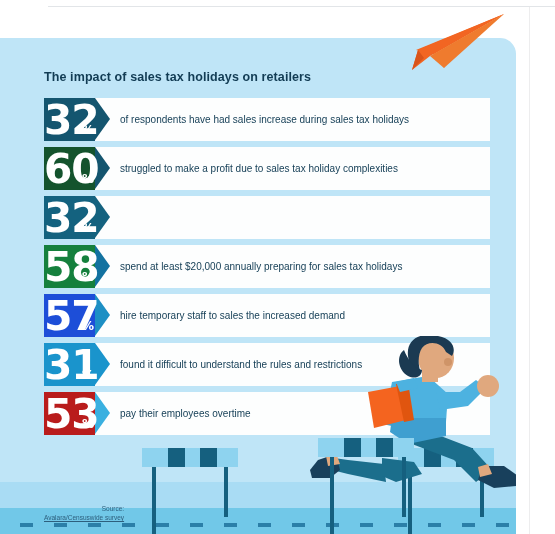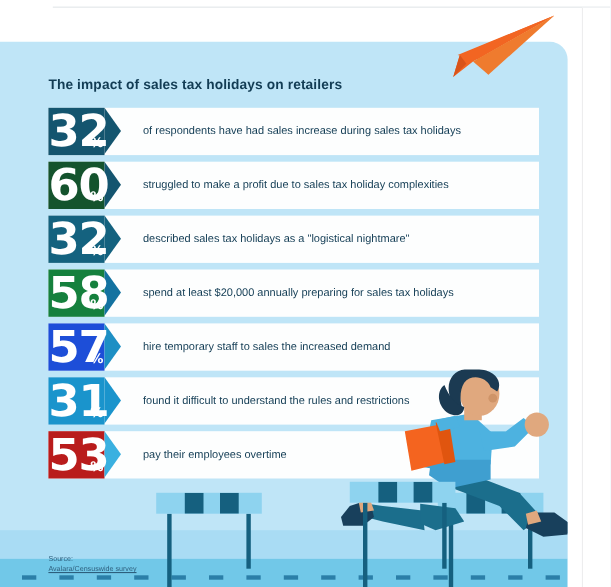--- a/index.html
+++ b/index.html
@@ -9,20 +9,21 @@
   }
   body {
     font-family: "Liberation Sans", sans-serif;
   }
   #page {
     position: relative;
     width: 555px;
     height: 534px;
     overflow: hidden;
     background: #ffffff;
+    text-align: right;
   }
   
   .top-rule {
     position: absolute;
     left: 48px;
     top: 6px;
     width: 507px;
     height: 1px;
     background: #e2e5e8;
   }
@@ -128,21 +129,21 @@
   }
   .stat-row .badge .pct .sym {
     position: absolute;
     left: 38px;
     bottom: 5px;
     font-size: 12px;
     line-height: 12px;
   }
   .stat-row .label {
     position: absolute;
-    left: 86px;
+    left: 76px;
     top: 0;
     height: 27px;
     line-height: 43px;
     font-size: 10px;
     color: #123c54;
     z-index: 3;
     white-space: nowrap;
   }
   
   .source {
@@ -247,21 +248,20 @@
 
       <div class="stat-row">
         <div class="bar"></div>
         <div class="badge" style="background:#14627f;color:#14627f">
           <div class="arrow"></div>
           <div class="pct">
             <span class="num">32</span>
             <span class="sym">%</span>
           </div>
         </div>
-        <div class="label">described sales tax holidays as a "logistical nightmare"</div>
       </div>
 
       <div class="stat-row">
         <div class="bar"></div>
         <div class="badge" style="background:#15803d;color:#1372a0">
           <div class="arrow"></div>
           <div class="pct">
             <span class="num">58</span>
             <span class="sym">%</span>
           </div>

